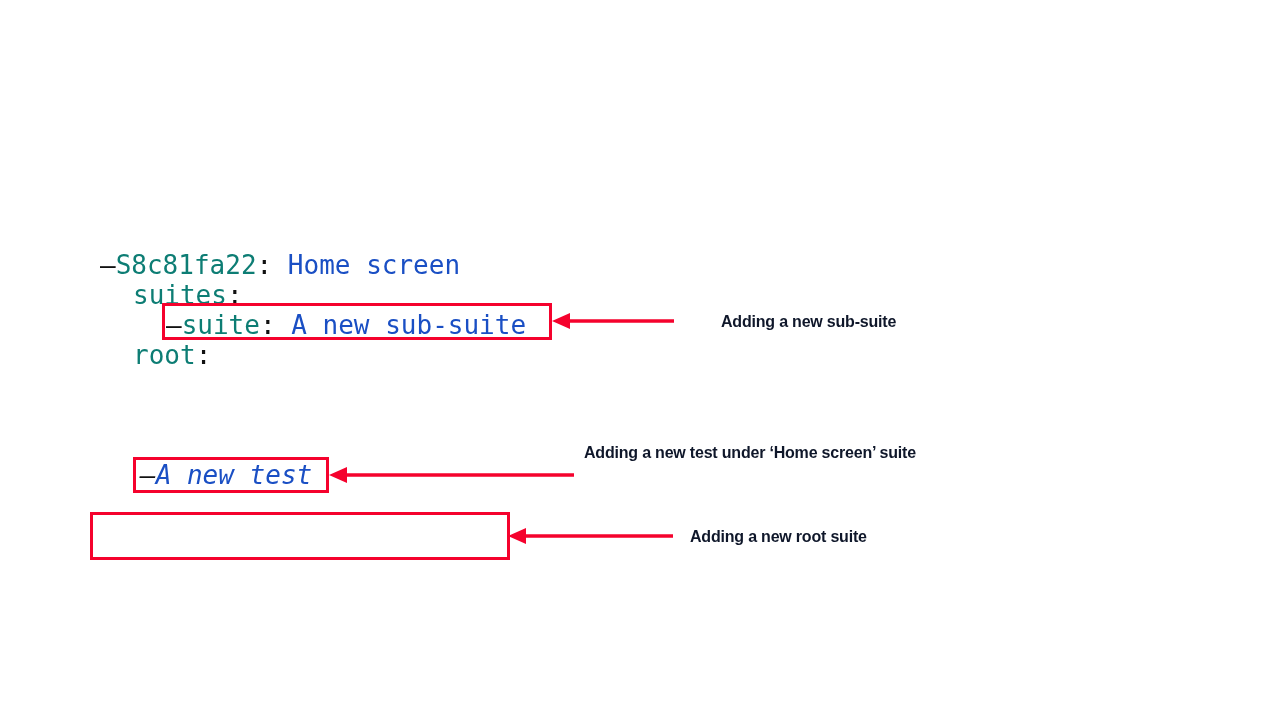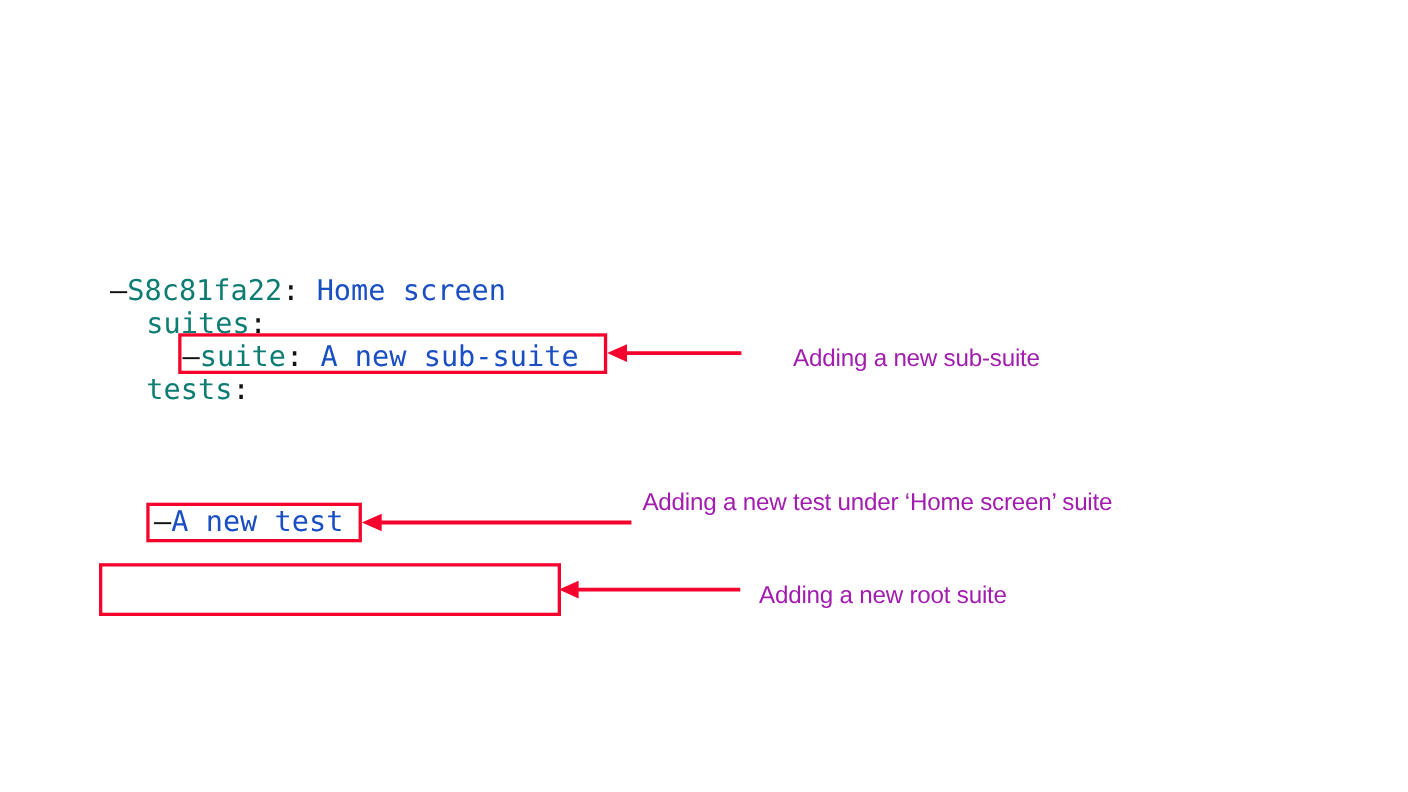--- a/index.html
+++ b/index.html
@@ -39,21 +39,21 @@
   .tok-val    { color: #1a4fc4; }
 
   
   .ln-root      { left: 100px; top: 250px; }
   .ln-suites    { left: 133px; top: 280px; }
   .ln-subsuite  { left: 166px; top: 310px; text-align: right; }
   .ln-tests     { left: 133px; top: 340px; }
   .ln-t1        { left: 133px; top: 370px; }
   .ln-t2        { left: 133px; top: 400px; }
   .ln-t3        { left: 133px; top: 430px; }
-  .ln-newtest   { left: 140px; top: 460px; }
+  .ln-newtest   { left: 140px; top: 460px; font-style: italic; }
   .ln-rootsuite { left: 100px; top: 521px; }
 
   
   .hl-box {
     position: absolute;
     border: 3px solid #f5022d;
     background: transparent;
     box-sizing: border-box;
   }
   #box-subsuite  { left: 162px; top: 303px; width: 390px; height: 37px; }
@@ -67,43 +67,43 @@
   }
   .arrow svg { display: block; overflow: visible; }
 
   #arrow-subsuite  { left: 552px; top: 310px; width: 122px; }
   #arrow-newtest   { left: 329px; top: 464px; width: 245px; }
   #arrow-rootsuite { left: 508px; top: 525px; width: 165px; }
 
   
   .annot {
     position: absolute;
-    color: #a21caf;
+    color: #0f172a;
     font-family: "Liberation Sans", sans-serif;
-    font-weight: normal;
-    font-size: 22px;
+    font-weight: bold;
+    font-size: 16px;
     white-space: nowrap;
     letter-spacing: -0.2px;
   }
   #annot-subsuite  { left: 721px; top: 313px; }
   #annot-newtest   { left: 584px; top: 444px; }
   #annot-rootsuite { left: 690px; top: 528px; }
 </style>
 </head>
 <body>
 
 <div id="code-block">
 
   <div class="code-line ln-root"><span class="tok-dash">–</span><span class="tok-key">S8c81fa22</span><span class="tok-colon">:</span> <span class="tok-val">Home screen</span></div>
 
   <div class="code-line ln-suites"><span class="tok-key">suites</span><span class="tok-colon">:</span></div>
 
   <div class="code-line ln-subsuite"><span class="tok-dash">–</span><span class="tok-key">suite</span><span class="tok-colon">:</span> <span class="tok-val">A new sub-suite</span></div>
 
-  <div class="code-line ln-tests"><span class="tok-key">tests</span><span class="tok-colon">:</span></div>
+  <div class="code-line ln-tests"><span class="tok-key">root</span><span class="tok-colon">:</span></div>
 
 
 
 
   <div class="code-line ln-newtest"><span class="tok-dash">–</span><span class="tok-val">A new test</span></div>
 
 
 </div>
 
 <div class="hl-box" id="box-subsuite"></div>

